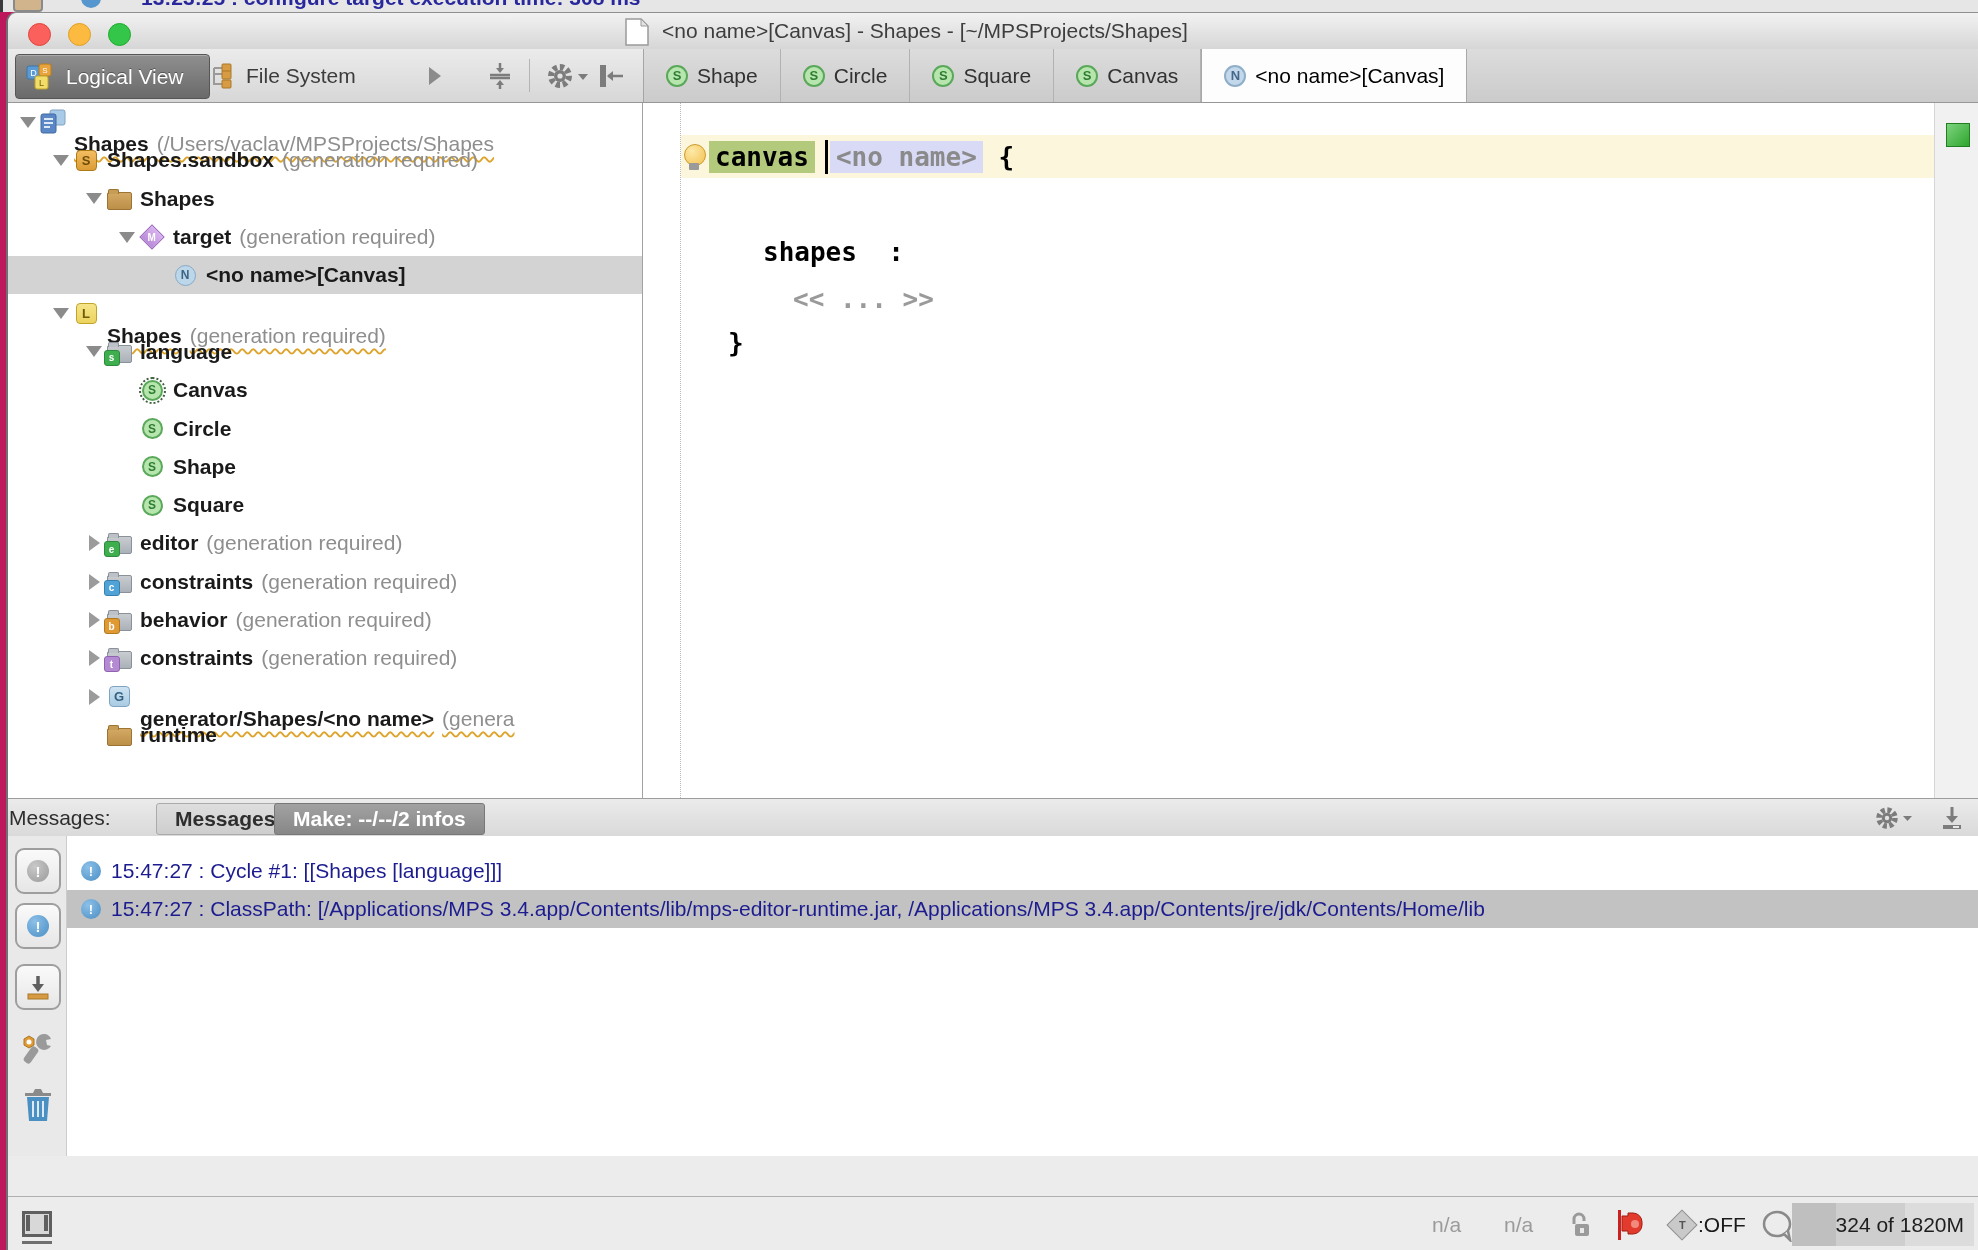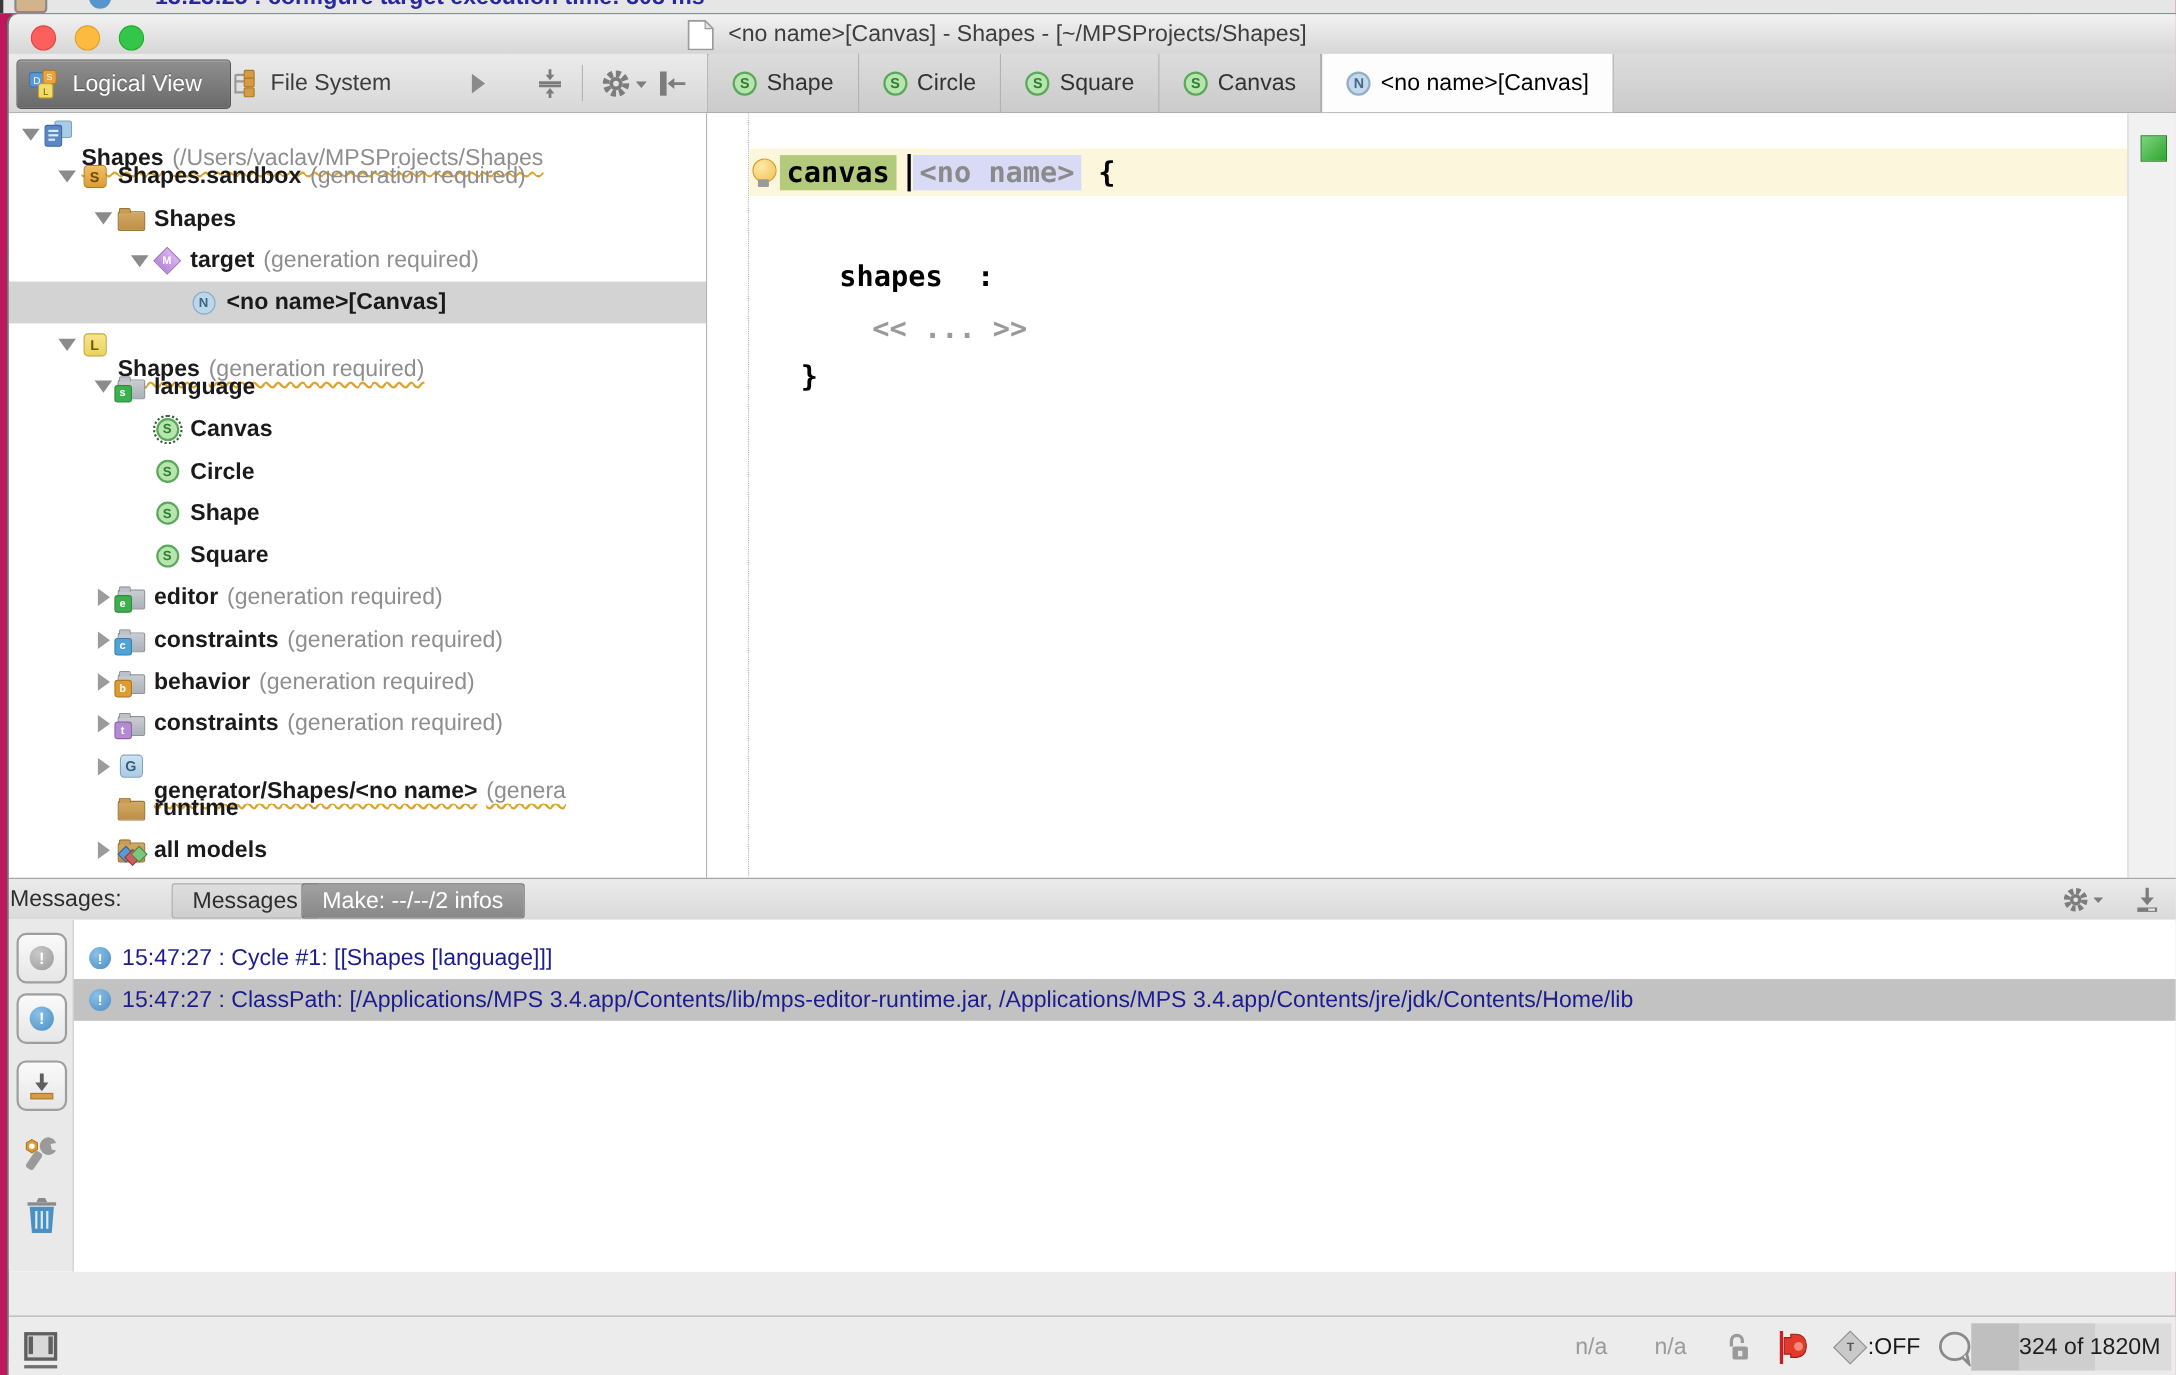--- a/index.html
+++ b/index.html
@@ -89,21 +89,21 @@
   .stripe{position:absolute;right:0;top:0;width:45px;height:695px;background:#f1f1f1;border-left:1px solid #d6d6d6;}
   .stripe .ok{position:absolute;left:11px;top:20px;width:22px;height:22px;background:linear-gradient(135deg,#7ed47e,#2ea52e);border:1px solid #217f21;}
   .bulb{width:22px;height:26px;position:relative;margin:0 4px 0 2px;flex:0 0 22px;}
   .bulb .glass{position:absolute;left:1px;top:0;width:20px;height:20px;border-radius:50%;background:radial-gradient(circle at 35% 30%,#fde9a8,#f3c14f);border:1px solid #cf9a2a;}
   .bulb .base{position:absolute;left:6px;bottom:0;width:10px;height:7px;background:#9a9a9a;border-radius:1px;}
 
   
   .msgpanel{position:absolute;left:0;top:785px;width:100%;height:358px;background:#fff;}
   .msghead{position:absolute;left:0;top:0;width:100%;height:38px;background:linear-gradient(#ebebeb,#d9d9d9);border-top:1px solid #9d9d9d;border-bottom:1px solid #bababa;}
   .msghead .cap{position:absolute;left:1px;top:0;height:38px;line-height:38px;font-size:21px;color:#2e2e2e;}
-  .mtab{position:absolute;top:4px;height:30px;line-height:30px;padding:0 18px;border-radius:3px;font-size:21px;}
+  .mtab{position:absolute;top:4px;height:30px;line-height:30px;padding:0 18px;border-radius:3px;font-size:21px;font-weight:bold;}
   .mtab.plain{left:148px;background:linear-gradient(#dedede,#cecece);border:1px solid #ababab;color:#2e2e2e;}
   .mtab.dark{left:266px;background:linear-gradient(#a2a2a2,#878787);border:1px solid #787878;color:#fff;}
   .mhico{position:absolute;top:6px;}
   .msgbody{position:absolute;left:0;top:38px;width:100%;height:320px;background:#fff;}
   .btnstrip{position:absolute;left:0;top:0;width:58px;height:320px;background:#e9e9e9;border-right:1px solid #cccccc;}
   .sbtn{position:absolute;left:7px;width:46px;height:46px;border:2px solid #9e9e9e;border-radius:9px;background:linear-gradient(#fafafa,#e6e6e6);display:flex;align-items:center;justify-content:center;box-sizing:border-box;}
   .bang{width:22px;height:22px;border-radius:50%;display:flex;align-items:center;justify-content:center;color:#fff;font-weight:700;font-size:15px;}
   .bang.gray{background:radial-gradient(circle at 35% 30%,#c9c9c9,#9a9a9a);}
   .bang.blue{background:radial-gradient(circle at 35% 30%,#8cc0e8,#4a8ec4);}
   .plainbtn{position:absolute;left:9px;width:42px;height:42px;display:flex;align-items:center;justify-content:center;}
@@ -413,33 +413,20 @@
         </div>
 
         <div class="trow" style="--lv:2">
           <span class="exp"></span>
           <span class="ticon">
               <span class="folder"></span>
             </span>
           <span class="tname">runtime</span>
         </div>
 
-        <div class="trow" style="--lv:2">
-          <span class="exp">
-              <span class="closed"></span>
-            </span>
-          <span class="ticon">
-            <span class="folder" style="position:relative">
-              <span class="mini-diam" style="left:1px;top:4px;background:#5b9bd5"></span>
-              <span class="mini-diam" style="left:7px;top:7px;background:#d55b5b"></span>
-              <span class="mini-diam" style="left:13px;top:4px;background:#7bc77b"></span>
-            </span>
-          </span>
-          <span class="tname">all models</span>
-        </div>
       </div>
 
       <div class="editor">
         <div class="fold-line"></div>
 
         <div class="codeline hl" style="top:32px">
           <span class="bulb"><span class="glass"></span><span class="base"></span></span>
           <span class="kw">canvas</span>
           <span class="cursor"></span>
           <span class="noname">&lt;no name&gt;</span>

